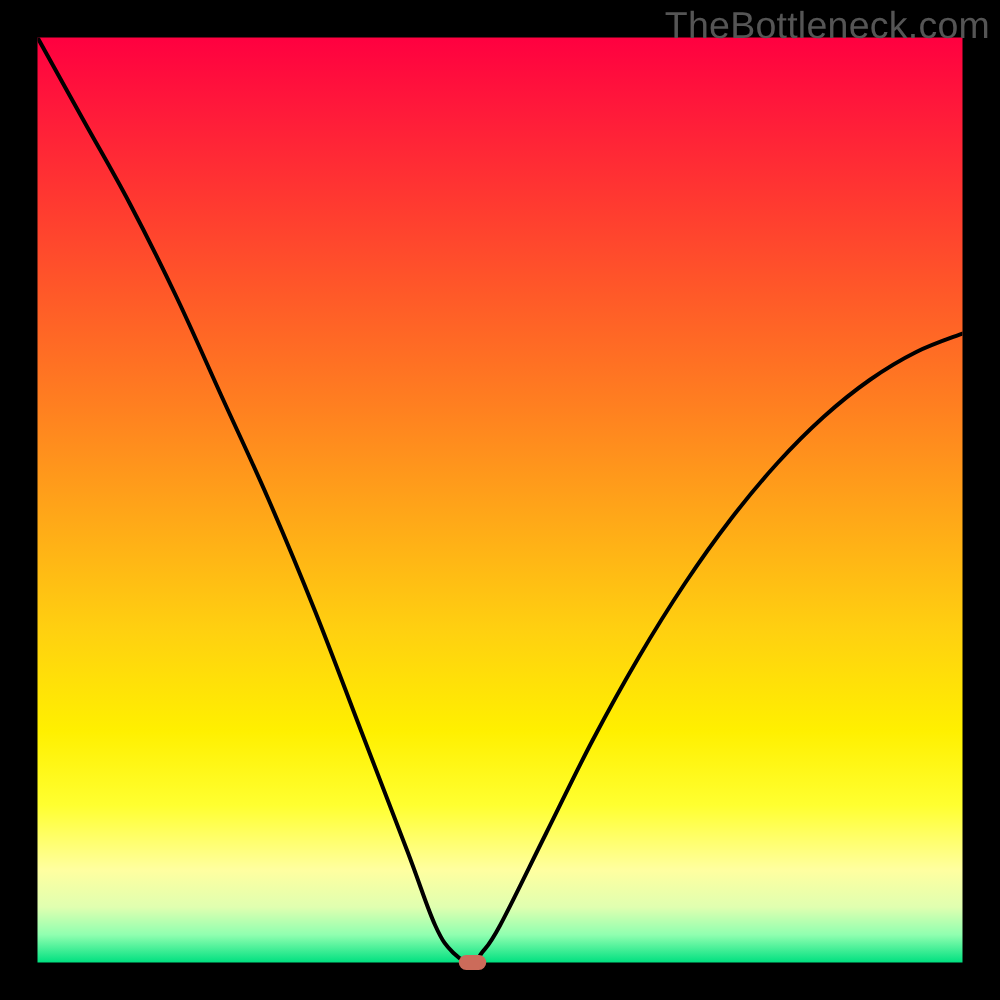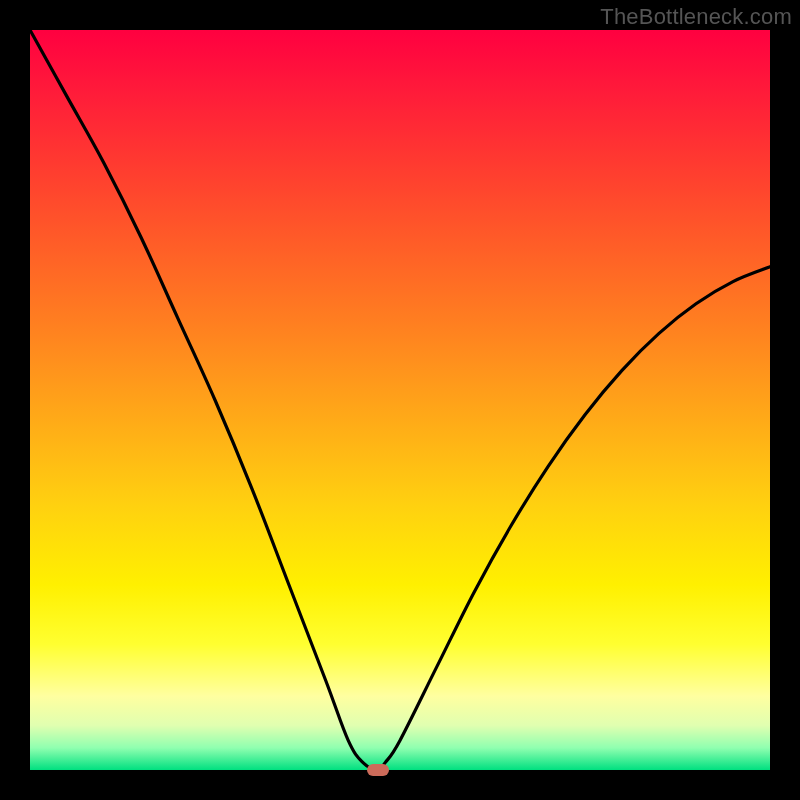--- a/index.html
+++ b/index.html
@@ -36,21 +36,21 @@
       #ffffa0 90%,
       #e0ffb0 94%,
       #90ffb0 97%,
       #00e080 100%
     );
   }
   .watermark {
     position: absolute;
     top: 4px;
     right: 8px;
-    font-size: 22px;
+    font-size: 30px;
     font-weight: 500;
     color: #555;
     letter-spacing: 0.2px;
     user-select: none;
   }
   svg {
     position: absolute;
     left: 0;
     top: 0;
   }

